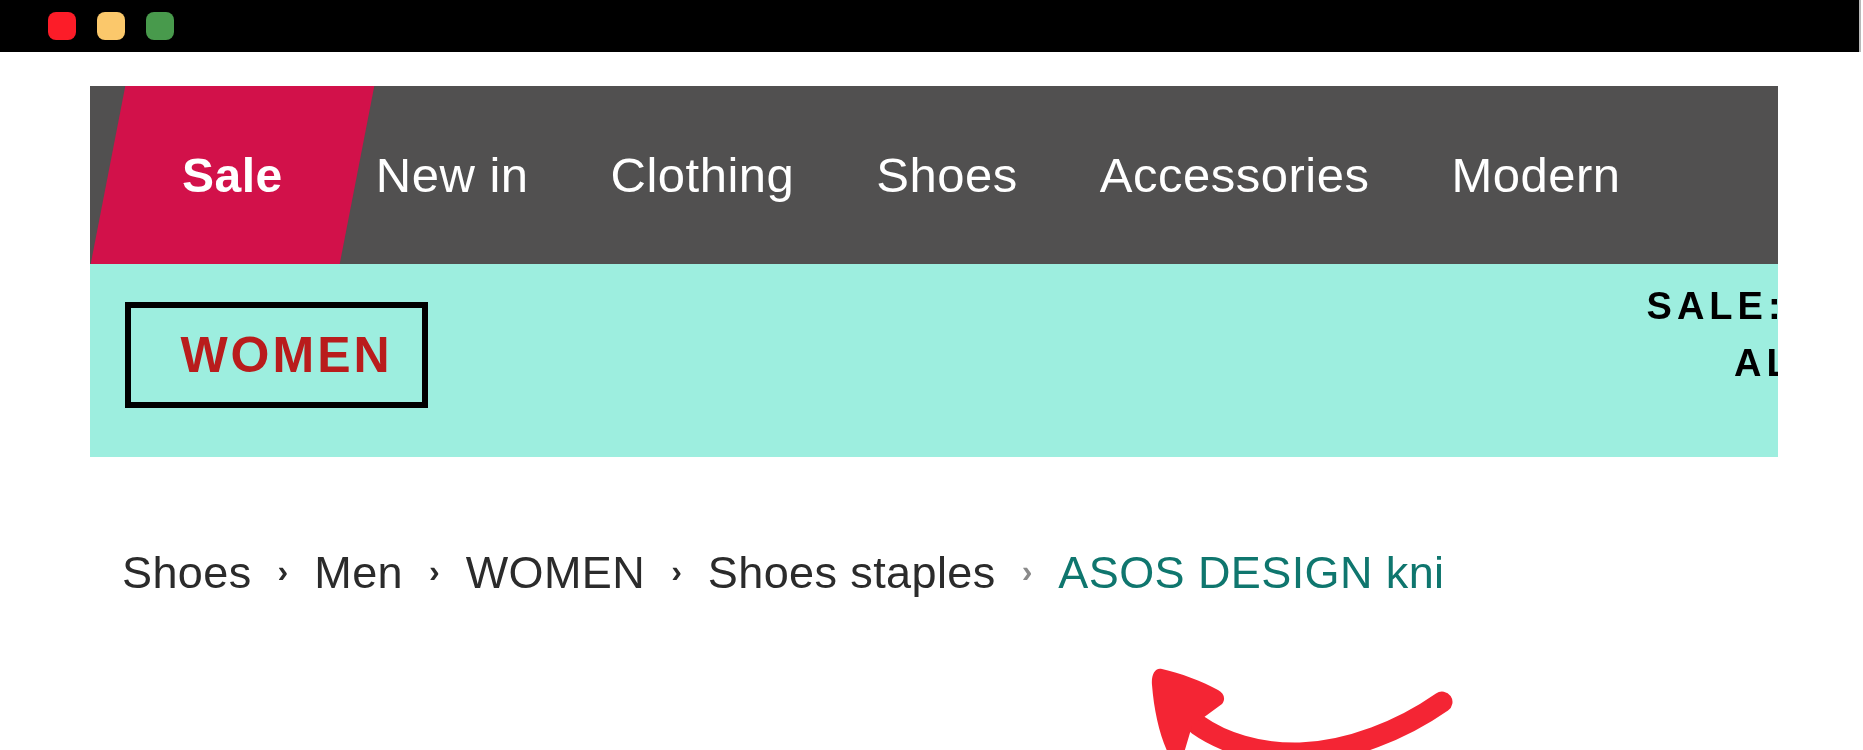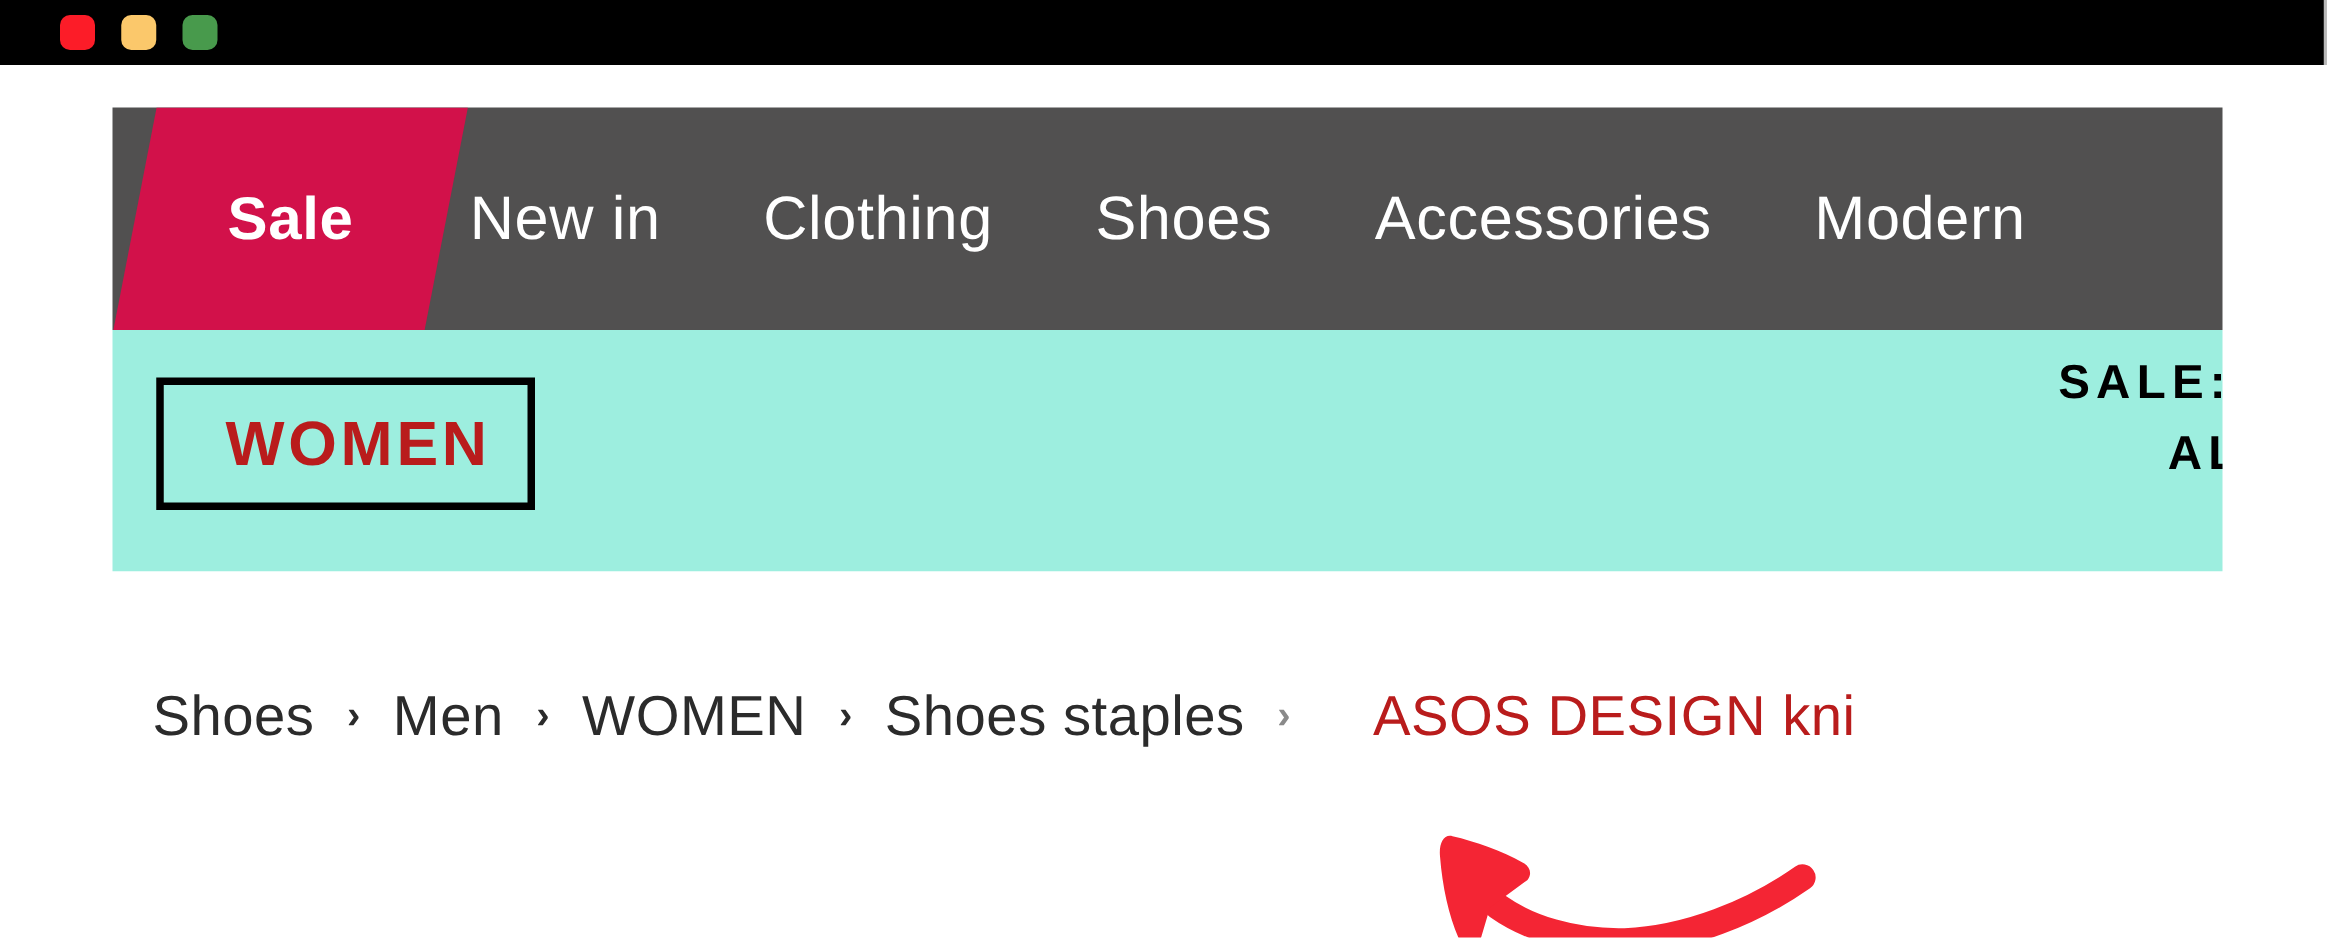--- a/index.html
+++ b/index.html
@@ -198,23 +198,22 @@
     white-space: nowrap;
   }
   .crumb {
     font-size: 45px;
     font-weight: 400;
     color: #2b2b2b;
     letter-spacing: 0.4px;
     cursor: pointer;
   }
   .crumb.current {
-    color: #b91c1c;
+    color: #0f766e;
     cursor: default;
-    margin-left: 40px;
   }
   .crumb-sep {
     font-size: 32px;
     font-weight: 700;
     color: #2b2b2b;
     margin: 0 26px;
     position: relative;
     top: -2px;
   }
   .crumb-sep.muted { color: #8a8a8a; }

